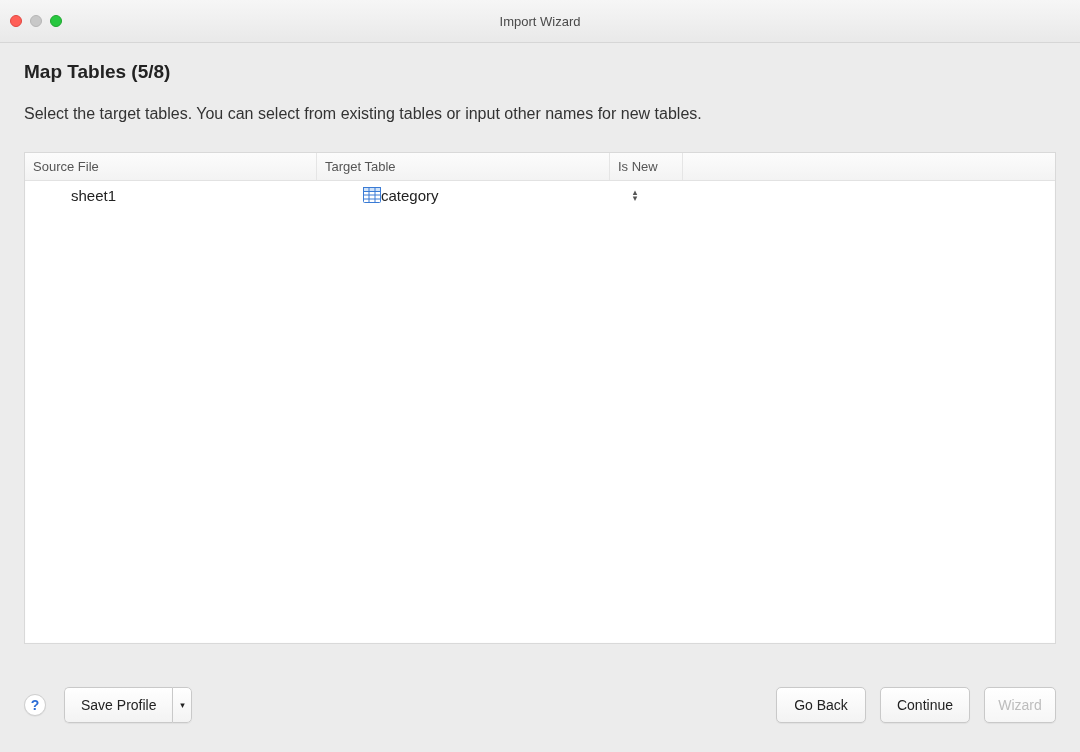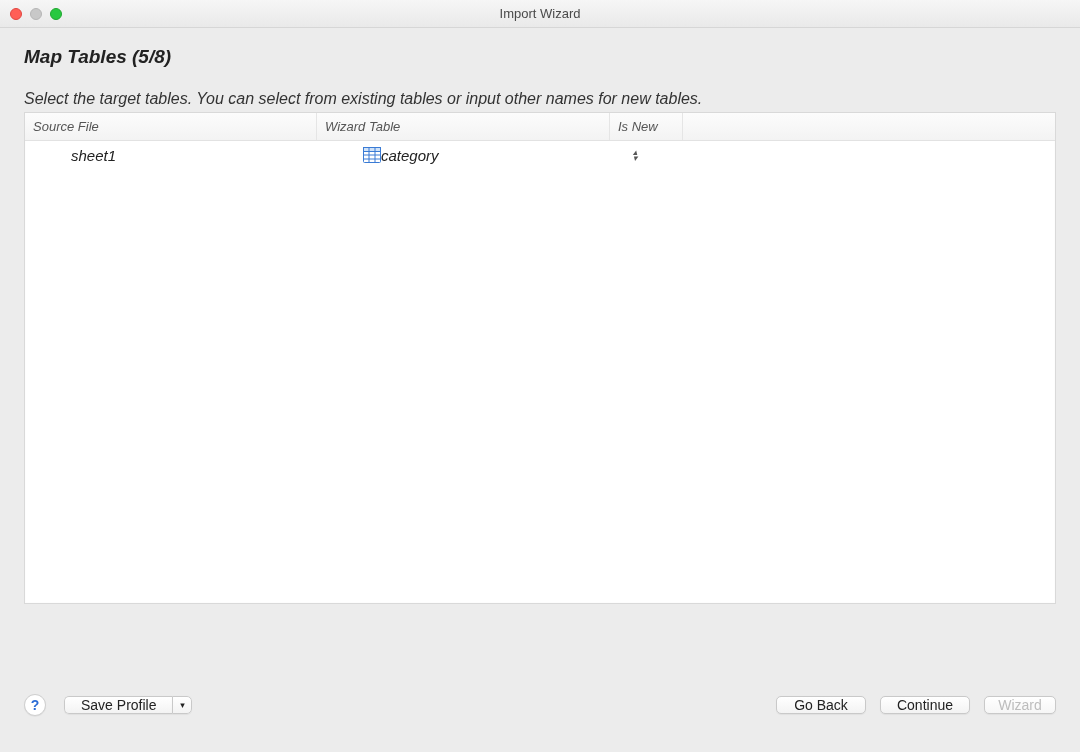--- a/index.html
+++ b/index.html
@@ -5,21 +5,21 @@
     * { box-sizing: border-box; margin: 0; padding: 0; }
     html, body { width: 1080px; height: 752px; overflow: hidden; }
     body {
       font-family: -apple-system, BlinkMacSystemFont, "Helvetica Neue", Arial, sans-serif;
       background: #ececec;
       color: #333;
       font-size: 14px;
     }
 
     .titlebar {
-      height: 28px;
+      height: 43px;
       background: linear-gradient(#f6f6f6, #e9e9e9);
       border-bottom: 1px solid #d6d6d6;
       display: flex;
       align-items: center;
       position: relative;
     }
     .traffic-lights {
       display: flex;
       gap: 8px;
       position: absolute;
@@ -33,34 +33,33 @@
     .tl-max   { background: #28c840; border: 0.5px solid #1fa72f; }
     .window-title {
       flex: 1;
       text-align: center;
       font-size: 13px;
       color: #4a4a4a;
     }
 
     .content {
       padding: 18px 24px 0 24px;
-      font-style: italic;
     }
 
     .step-title {
       font-size: 19px;
       font-weight: 700;
       color: #222;
       margin-bottom: 22px;
     }
 
     .instruction {
       font-size: 16px;
       color: #333;
-      margin-bottom: 4px;
+      margin-bottom: 29px;
     }
 
     .table-box {
       background: #fff;
       border: 1px solid #d9d9d9;
       height: 492px;
       display: flex;
       flex-direction: column;
       box-shadow: inset 0 0 0 0.5px rgba(0,0,0,0.02);
     }
@@ -143,21 +142,21 @@
       border: 1px solid #cfcfcf;
       box-shadow: 0 0.5px 1px rgba(0,0,0,0.08);
       display: flex; align-items: center; justify-content: center;
       color: #2b6cd6;
       font-size: 14px;
       font-weight: 600;
       margin-right: 18px;
       cursor: pointer;
     }
     .btn {
-      height: 18px;
+      height: 36px;
       background: linear-gradient(#ffffff, #f3f3f3);
       border: 1px solid #c9c9c9;
       border-radius: 5px;
       box-shadow: 0 0.5px 1px rgba(0,0,0,0.05);
       font-size: 14px;
       color: #222;
       display: inline-flex;
       align-items: center;
       justify-content: center;
       cursor: pointer;
@@ -202,21 +201,21 @@
   <div class="window-title">Import Wizard</div>
 </div>
 
 <div class="content">
   <div class="step-title">Map Tables (5/8)</div>
   <div class="instruction">Select the target tables. You can select from existing tables or input other names for new tables.</div>
 
   <div class="table-box">
     <div class="thead">
       <div class="th col-source">Source File</div>
-      <div class="th col-target">Wizard Table</div>
+      <div class="th col-target">Target Table</div>
       <div class="th col-isnew">Is New</div>
       <div class="th col-rest"></div>
     </div>
     <div class="tbody">
       <div class="trow">
         <div class="td col-source">sheet1</div>
         <div class="td col-target">
           <div class="target-cell">
             <span class="table-icon">
               <svg viewBox="0 0 18 16" width="18" height="16">

